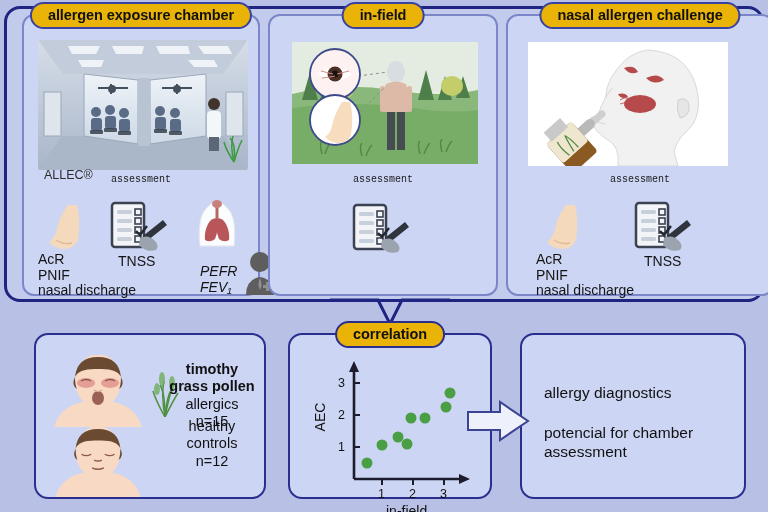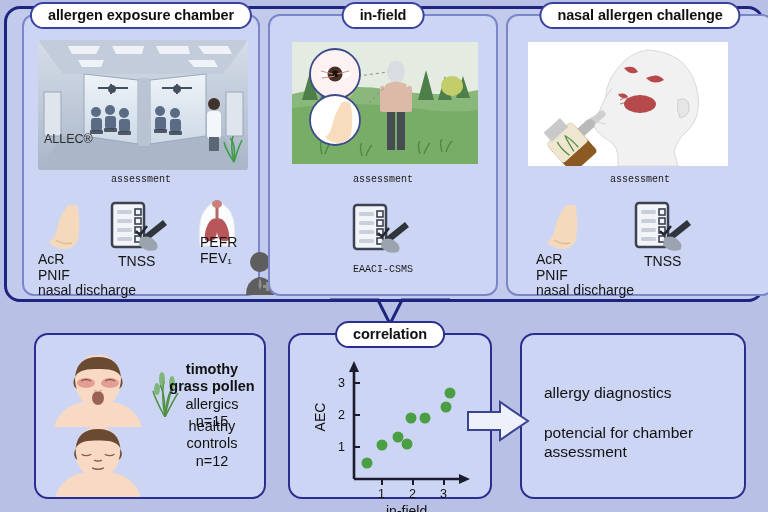--- a/index.html
+++ b/index.html
@@ -21,21 +21,21 @@
   .panel.sub {
     border: 2px solid #7a86c8;
     background: #ccd6f4;
     border-radius: 12px;
   }
   .pill {
     position: absolute;
     top: -14px;
     left: 50%;
     transform: translateX(-50%);
-    background: #ffffff;
+    background: #eab308;
     border: 2.2px solid #2a2f8f;
     border-radius: 999px;
     padding: 3px 16px 4px;
     font-size: 14.5px;
     font-weight: bold;
     color: #111;
     white-space: nowrap;
     letter-spacing: -0.1px;
     z-index: 6;
   }
@@ -199,21 +199,21 @@
       <rect x="188" y="52" width="17" height="44" fill="#dfe5ed" stroke="#9aa8ba"></rect>
 
       <g stroke="#3f9b46" stroke-width="1.6" fill="none">
         <path d="M196 122 q-4 -16 -1 -26"></path>
           <path d="M196 122 q4 -14 8 -22"></path>
         <path d="M196 122 q-8 -12 -10 -20"></path>
           <path d="M196 122 q2 -18 -4 -24"></path>
       </g>
     </svg>
   </div>
-  <div class="allec" style="left:20px; top:116px;">ALLEC®</div>
+  <div class="allec" style="left:20px; top:152px;">ALLEC®</div>
 
   <div class="caption" style="left:0; top:158px;">assessment</div>
 
   <div class="nose-icon" style="left:18px; top:186px;">
     <svg width="44" height="52" viewBox="0 0 44 52">
       <path d="M26 3 q-9 12 -11 24 q-2 9 -8 13 q6 7 15 7 q10 0 14 -9 q3 -21 -1 -35 z" fill="#f6d9b8" opacity="0.95"></path>
       <path d="M14 38 q7 5 16 3" fill="none" stroke="#e0bb94" stroke-width="1.4"></path>
     </svg>
   </div>
   <div class="metric" style="left:14px; top:236px;">
@@ -246,21 +246,21 @@
 
   <div class="clip" style="left:168px; top:180px;">
     <svg width="50" height="56" viewBox="0 0 50 56">
       <path d="M25 4 q-13 7 -16 18 q-3 12 -1 28 h34 q2 -16 -1 -28 q-3 -11 -16 -18z" fill="#fbfcfd" stroke="#e3e7ec"></path>
       <path d="M25 6 v16" stroke="#b06a62" stroke-width="3" fill="none"></path>
       <path d="M25 22 q-6 0 -9 6 q-4 8 -3 16 q5 3 10 -1 q4 -9 2 -21z" fill="#b8565a"></path>
       <path d="M25 22 q6 0 9 6 q4 8 3 16 q-5 3 -10 -1 q-4 -9 -2 -21z" fill="#b8565a"></path>
       <ellipse cx="25" cy="8" rx="5" ry="4" fill="#c9807a"></ellipse>
     </svg>
   </div>
-  <div class="metric" style="left:176px; top:219px;">
+  <div class="metric" style="left:176px; top:248px;font-style:italic;">
     <span>PEFR</span><br>
     <span>FEV₁</span>
   </div>
   <div class="clip" style="left:216px; top:235px;">
     <svg width="40" height="44" viewBox="0 0 40 44">
       <circle cx="20" cy="11" r="10" fill="#5e5e5e"></circle>
       <path d="M6 44 q0 -16 14 -18 q14 2 14 18 z" fill="#5e5e5e"></path>
       <path d="M20 27 q-3 7 0 12 q3 -5 0 -12z" fill="#8f8f8f"></path>
       <g fill="#8f8f8f">
           <rect x="26" y="31" width="3" height="9"></rect>
@@ -343,21 +343,20 @@
         <rect x="25" y="9" width="6" height="6"></rect>
           <rect x="25" y="18" width="6" height="6"></rect>
         <rect x="25" y="27" width="6" height="6"></rect>
           <rect x="25" y="36" width="6" height="6"></rect>
         </g>
       <path d="M26 31 l4 4 l7 -9" fill="none" stroke="#23272f" stroke-width="2.4"></path>
       <path d="M33 36 l20 -16 l4 5 l-20 16 z" fill="#2f343d"></path>
       <path d="M30 38 q8 -4 14 2 q6 5 2 10 q-10 3 -17 -5 z" fill="#9aa3ae"></path>
     </svg>
   </div>
-  <div class="caption" style="left:0; top:248px;">EAACI-CSMS</div>
 </div>
 
 <div class="panel sub" style="left:506px; top:14px; width:268px; height:282px;">
   <div class="pill">nasal allergen challenge</div>
 
   <div class="imgbox" style="left:20px; top:26px; width:200px; height:124px;">
     <svg width="200" height="124" viewBox="0 0 200 124">
       <rect width="200" height="124" fill="#fff"></rect>
 
       <path d="M120 8 q38 2 48 36 q8 30 -10 46 q-10 9 -12 20 l4 14 h-60 q2 -20 -10 -26

